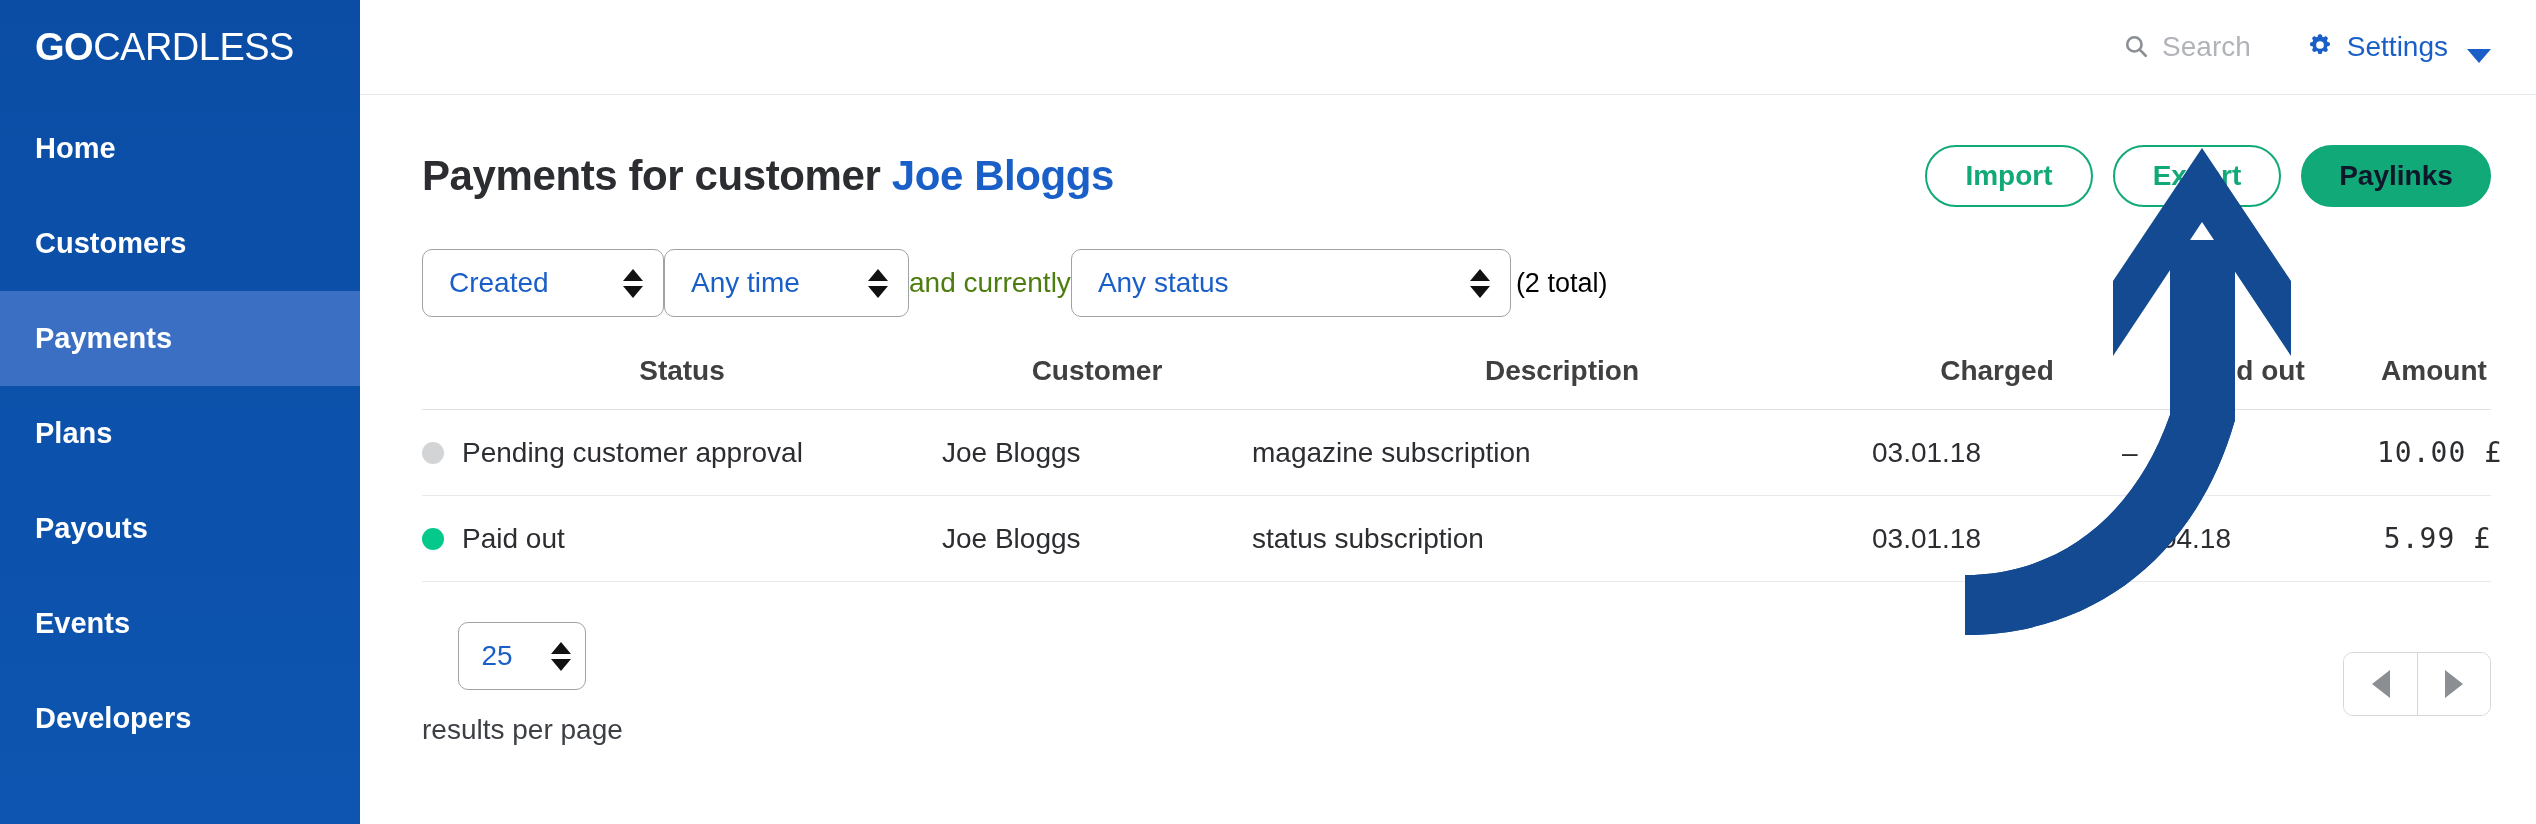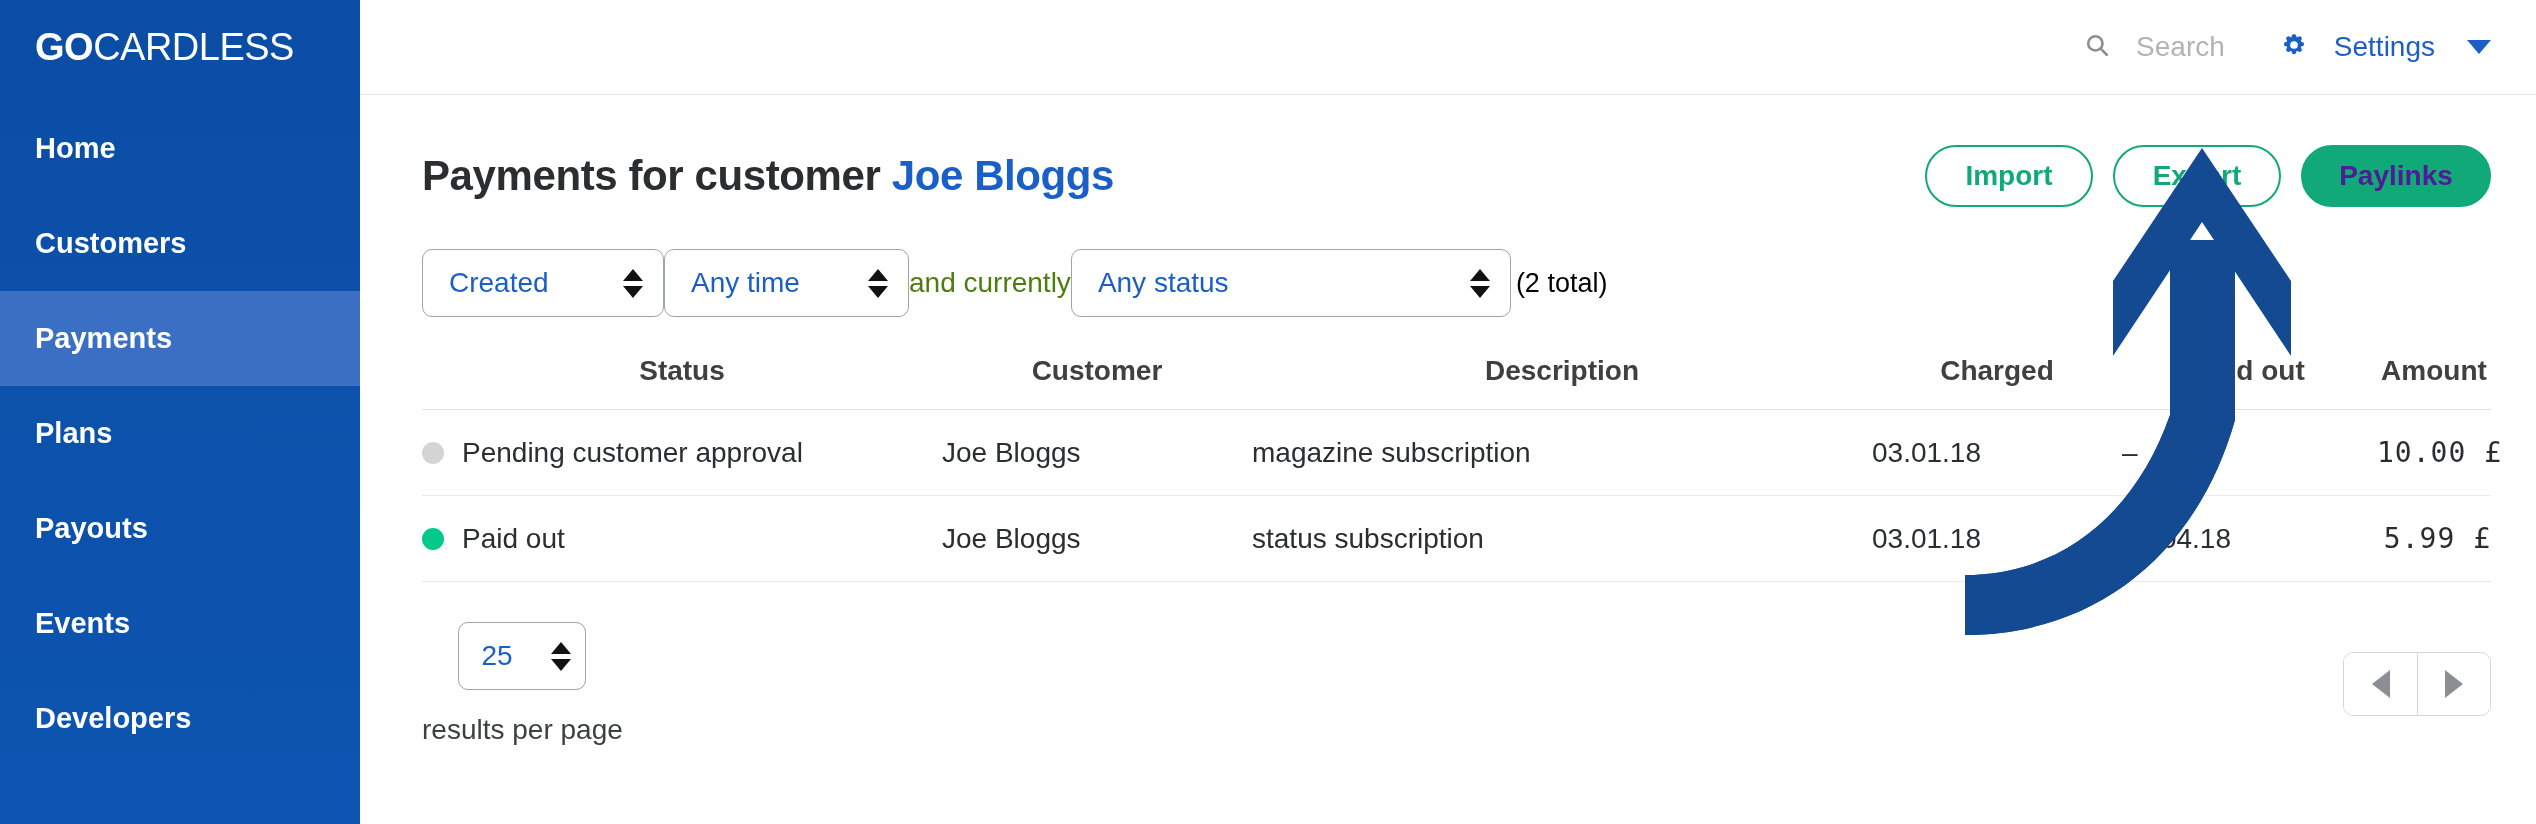--- a/index.html
+++ b/index.html
@@ -68,22 +68,22 @@
     height: 95px;
     border-bottom: 1px solid #e6e8ea;
     display: flex;
     align-items: center;
     justify-content: flex-end;
     padding-right: 45px;
     background: #ffffff;
   }
   .topbar-item {
     display: flex;
-    align-items: center;
-    gap: 26px;
+    align-items: flex-end;
+    gap: 13px;
     margin-left: 55px;
     cursor: pointer;
     white-space: nowrap;
   }
   .search-label {
     color: #b0b3b8;
     font-size: 28px;
   }
   .settings-label {
     color: #1a5fc8;
@@ -132,21 +132,21 @@
     padding: 0 34px;
   }
   .btn-outline {
     border: 2px solid #11a977;
     color: #11a977;
     background: #ffffff;
     min-width: 168px;
   }
   .btn-primary {
     background: #11a977;
-    color: #4c1d95;
+    color: #0f172a;
     border: 2px solid #11a977;
     min-width: 190px;
   }
 
   
   .filters {
     display: flex;
     align-items: center;
     margin-top: 42px;
   }

